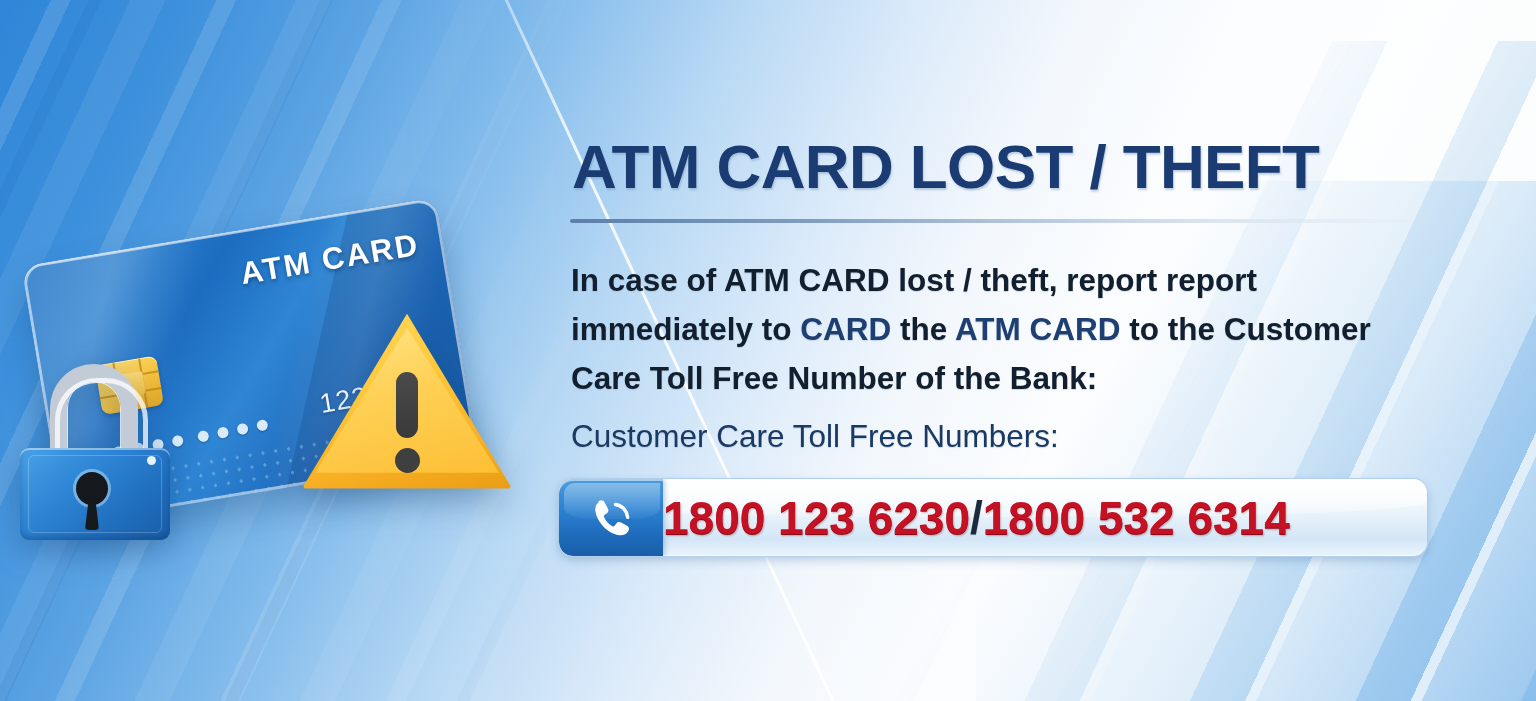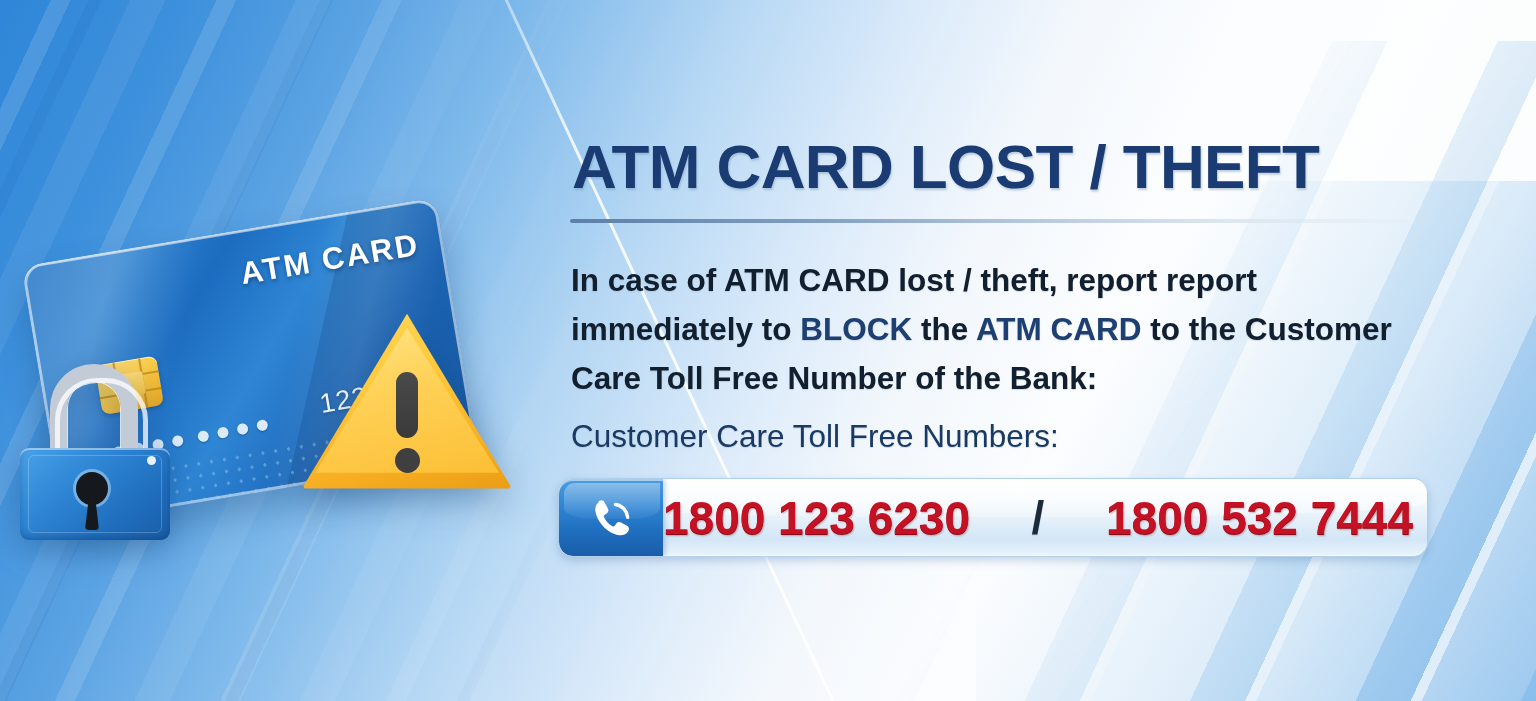--- a/index.html
+++ b/index.html
@@ -397,22 +397,21 @@
     left:5px; top:4px; right:3px; height:36px;
     border-radius:11px 0 30% 30%;
     background:linear-gradient(180deg, rgba(255,255,255,0.35), rgba(255,255,255,0.04));
   }
   .phone-icon { position:relative; width:52px; height:52px; }
 
   .numbers {
     position:absolute;
     left:104px; top:0;
     right:0; height:100%;
-    display:flex; align-items:center; justify-content:space-between;
-    padding-right:14px;
+    display:flex; align-items:center; justify-content:flex-start;
   }
   .num {
     font-size:46px;
     font-weight:700;
     letter-spacing:0px;
     color:#c41124;
     text-shadow:
       0 1px 0 #8d0b18,
       1px 2px 2px rgba(120,20,30,0.35),
       0 0 1px rgba(255,255,255,0.5);
@@ -490,38 +489,38 @@
     </div>
   </div>
 
   <div class="content">
 
     <div class="title">ATM CARD LOST / THEFT</div>
 
     <div class="rule"></div>
 
     <div class="body-text">
-      <span>In case of ATM CARD lost / theft, report report immediately to </span><span class="hl">BLOCK</span><span> the </span><span class="hl">ATM CARD</span><span> to the Customer Care Toll Free Number of the Bank:</span>
+      <span>In case of ATM CARD lost / theft, report report immediately to </span><span class="hl">CARD</span><span> the </span><span class="hl">ATM CARD</span><span> to the Customer Care Toll Free Number of the Bank:</span>
     </div>
 
     <div class="subhead">Customer Care Toll Free Numbers:</div>
 
     <div class="tollbar">
       <div class="tollbar-gloss"></div>
 
       <div class="phone-block">
         <span class="phone-icon">
           <svg viewBox="0 0 52 52" width="52" height="52" aria-hidden="true">
             <path d="M13.5 9.5c2.6-2.1 5.0-1.2 6.1 0.9l3.3 6.2c1.0 1.9 0.4 3.5-1.1 4.6l-2.3 1.7c-0.7 0.5-0.9 1.2-0.5 2.1 1.6 3.9 4.6 7.2 8.4 9.2 0.9 0.5 1.7 0.3 2.2-0.4l1.8-2.4c1.1-1.5 2.8-1.9 4.6-0.9l6.0 3.3c2.1 1.2 2.8 3.7 0.7 6.2-2.0 2.4-4.9 3.6-8.2 3.2-5.6-0.7-11.6-4.0-16.2-8.8-4.6-4.8-7.6-10.9-8.0-16.4-0.2-3.2 1.1-6.0 3.2-7.5z" fill="#ffffff"></path>
             <path d="M30.5 12.5c6.6 0.9 11.6 6.2 12.2 12.8" fill="none" stroke="#ffffff" stroke-width="3.4" stroke-linecap="round"></path>
           </svg>
         </span>
       </div>
 
       <div class="numbers">
         <span class="num">1800 123 6230</span>
         <span class="slash">/</span>
-        <span class="num">1800 532 7444</span>
+        <span class="num">1800 532 6314</span>
       </div>
     </div>
 
   </div>
 </div>
 
 </body></html>

